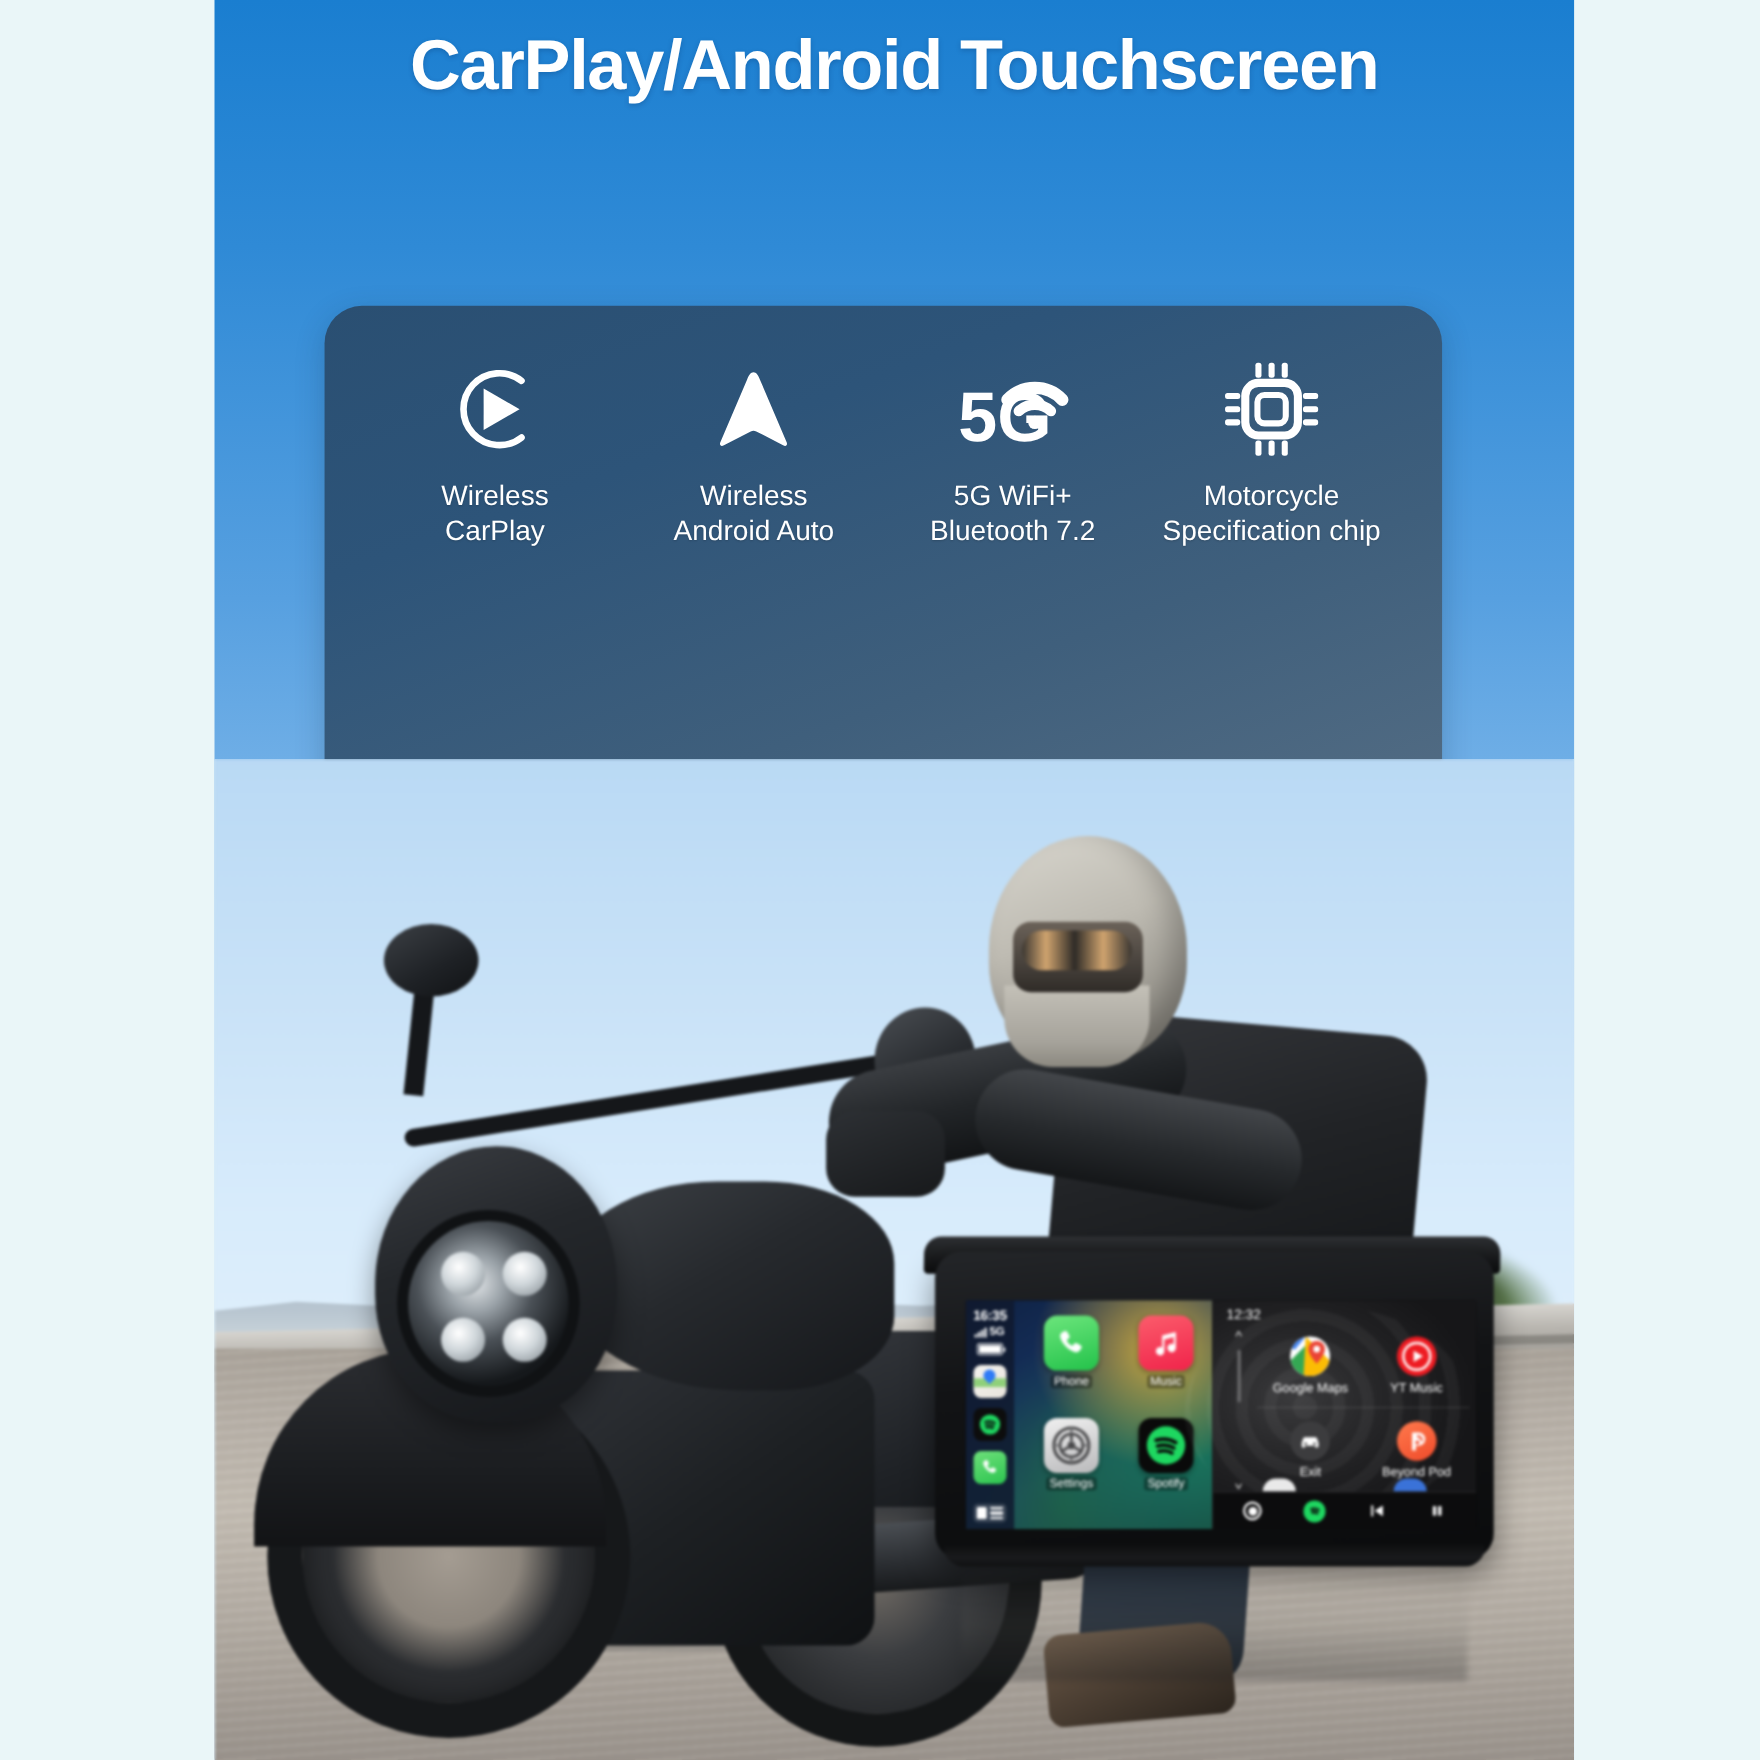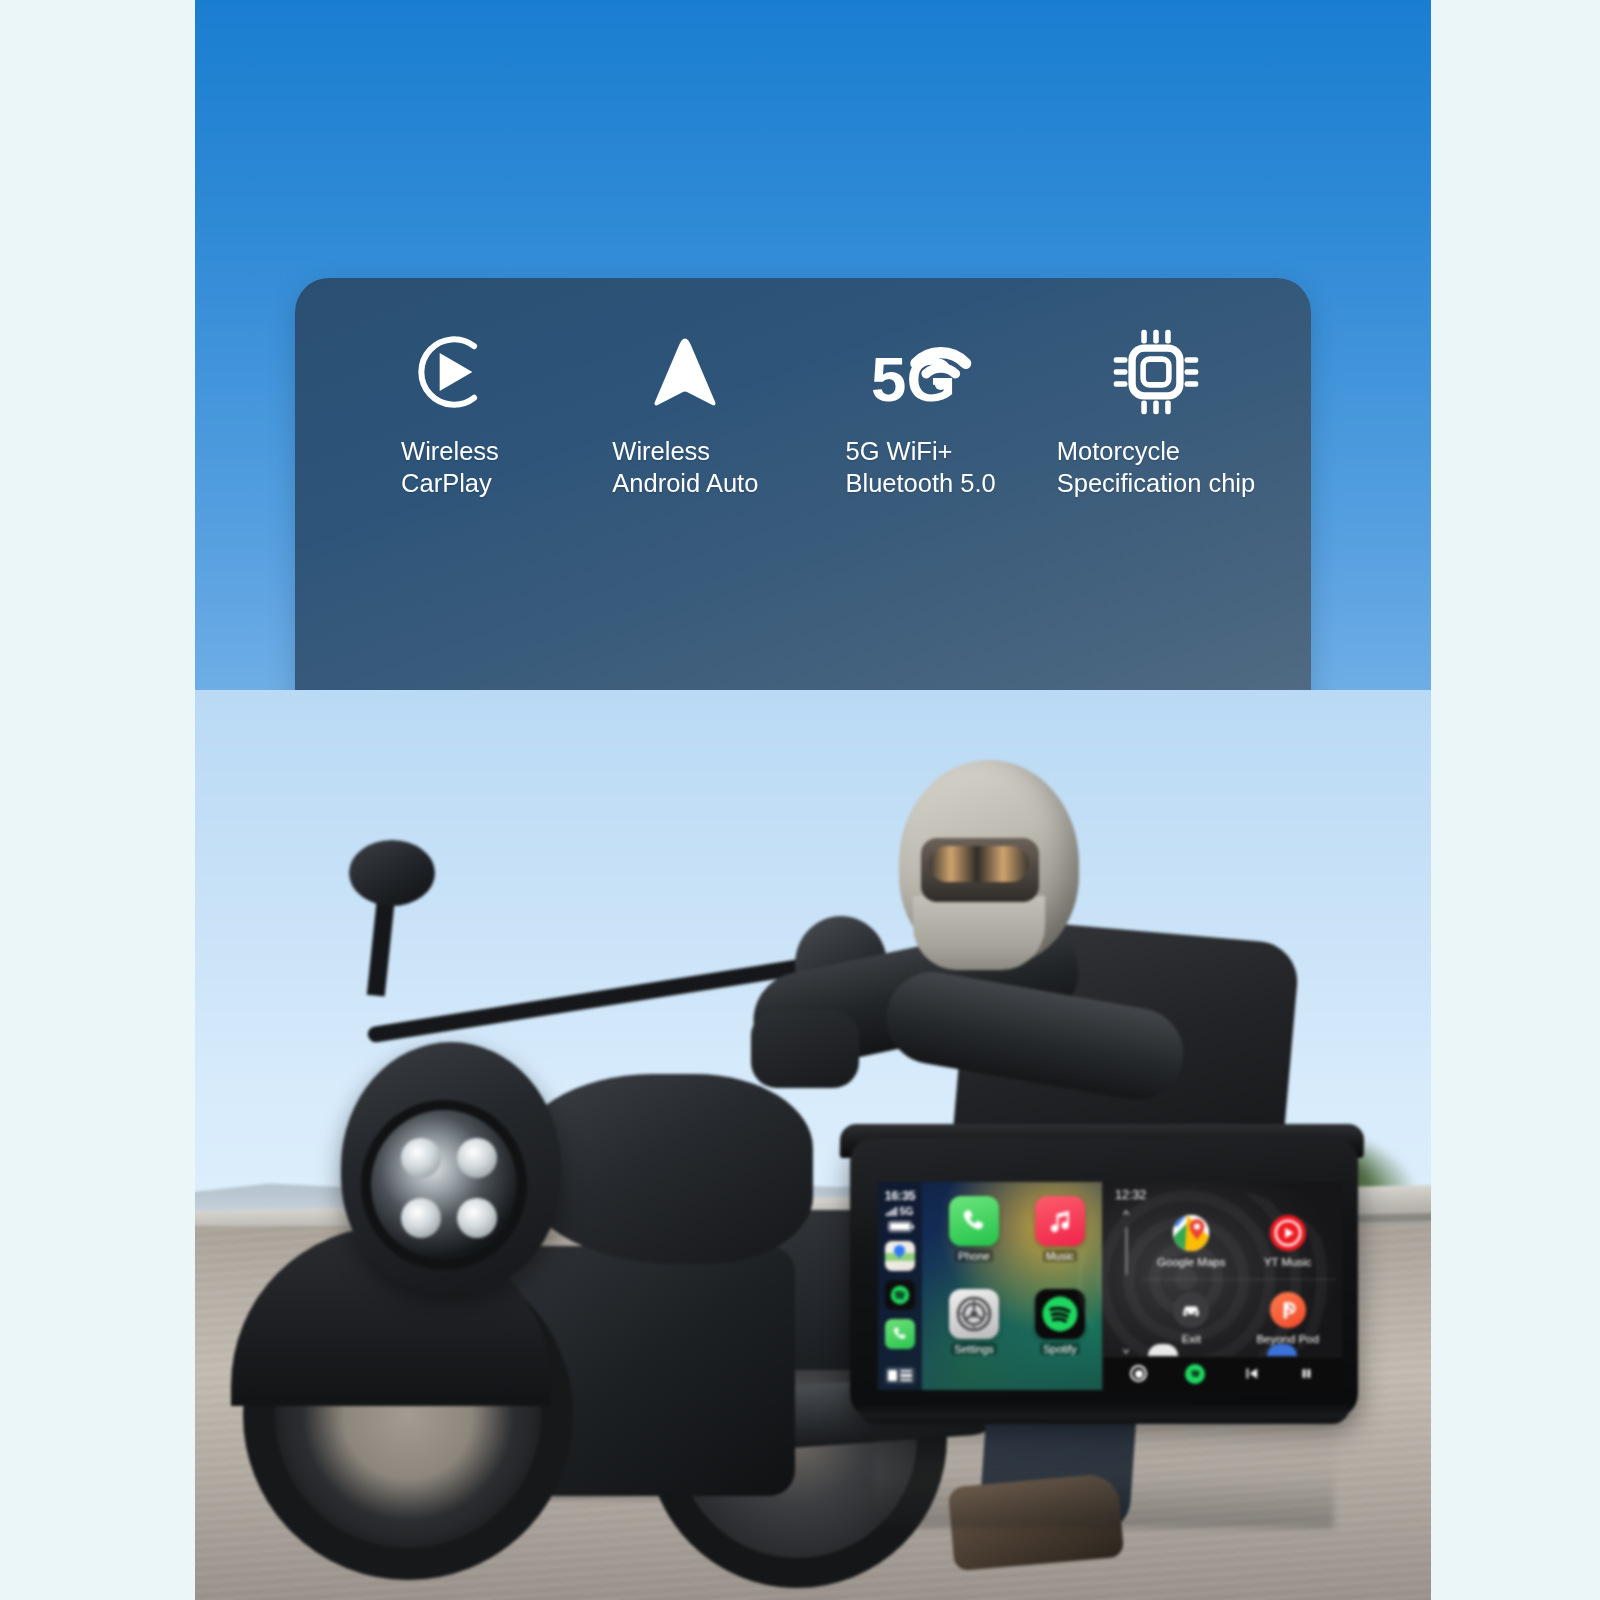--- a/index.html
+++ b/index.html
@@ -70,20 +70,21 @@
   #rowB .feat { width:200px; }
   .ficon {
     height:96px; width:100%;
     display:flex; align-items:center; justify-content:center;
     margin-bottom:16px;
   }
   .flabel {
     color:#ffffff;
     font-size:25.5px;
     line-height:1.25;
+    text-align:center;
     font-weight:400;
     text-shadow:0 1px 2px rgba(0,0,0,.18);
     white-space:pre-line;
   }
 
   
   #photo {
     position:absolute; left:0; top:690px;
     width:1236px; height:910px;
     overflow:hidden;
@@ -433,20 +434,21 @@
 
   svg { display:block; }
 </style>
 </head>
 <body>
 
 <div id="page">
   <div id="canvas">
 
     <div id="title">
+      <span class="ln ln2">CarPlay/Android Touchscreen</span>
     </div>
 
     <div id="panel">
 
       <div class="frow" id="rowA">
 
         <div class="feat">
           <div class="ficon">
             <svg width="86" height="86" viewBox="0 0 100 100">
               <path d="M78 20 A38 38 0 1 0 78 80" fill="none" stroke="#fff" stroke-width="7" stroke-linecap="round"></path>
@@ -471,21 +473,21 @@
           <div class="ficon">
             <svg width="104" height="86" viewBox="0 0 120 100">
               <text x="2" y="84" font-family="Liberation Sans, sans-serif" font-size="74" font-weight="bold" fill="#fff">5G</text>
               <path d="M54 40 A40 40 0 0 1 112 40" fill="none" stroke="#fff" stroke-width="13" stroke-linecap="round"></path>
               <path d="M66 52 A25 25 0 0 1 100 52" fill="none" stroke="#fff" stroke-width="11" stroke-linecap="round"></path>
               <circle cx="83" cy="64" r="7" fill="#fff"></circle>
               <path d="M54 40 A40 40 0 0 1 112 40" fill="none" stroke="#3b5a75" stroke-width="0"></path>
             </svg>
           </div>
           <div class="flabel">5G WiFi+
-Bluetooth 5.0</div>
+Bluetooth 7.2</div>
         </div>
 
         <div class="feat">
           <div class="ficon">
             <svg width="92" height="92" viewBox="0 0 100 100">
               <rect x="24" y="24" width="52" height="52" rx="13" fill="none" stroke="#fff" stroke-width="8"></rect>
               <rect x="36" y="36" width="28" height="28" rx="7" fill="none" stroke="#fff" stroke-width="6"></rect>
               <g fill="#fff">
                 <rect x="34" y="4" width="6" height="15" rx="2.5"></rect>
                 <rect x="47" y="4" width="6" height="15" rx="2.5"></rect>

